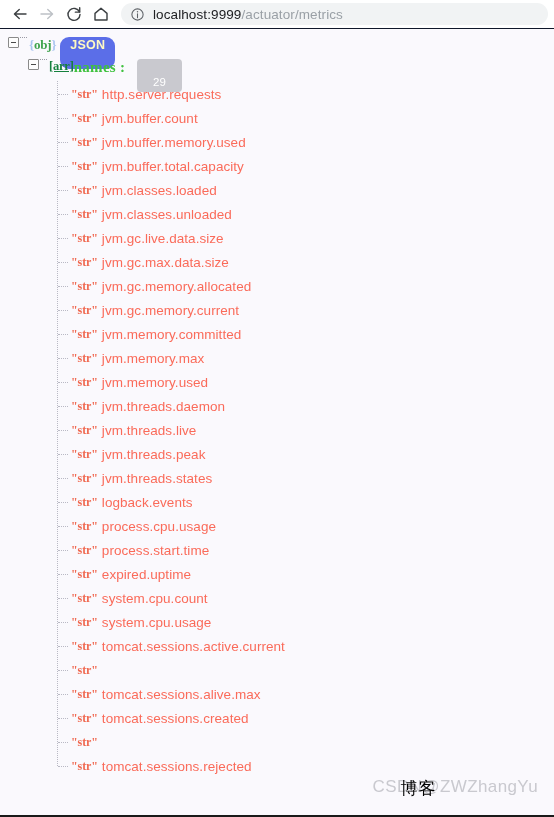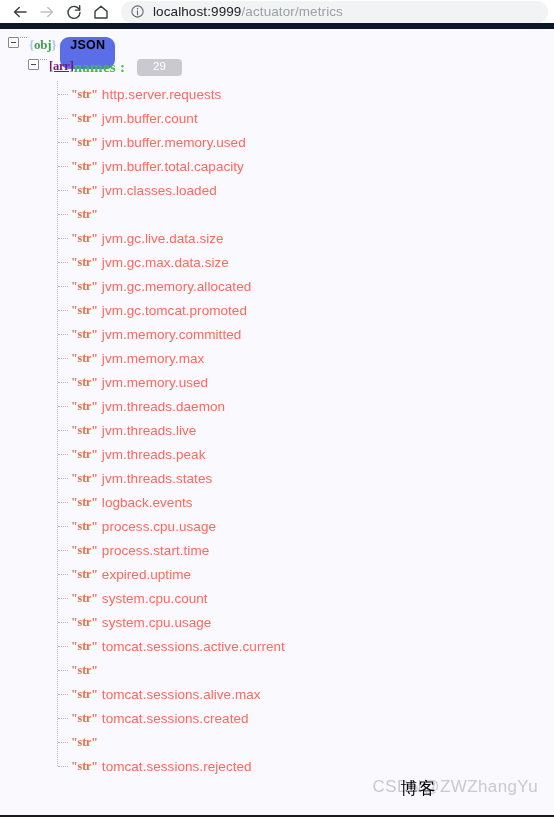--- a/index.html
+++ b/index.html
@@ -11,21 +11,21 @@
     background: #ffffff;
   }
 
   
   .browser-toolbar {
     height: 29px;
     background: #ffffff;
     display: flex;
     align-items: center;
     padding: 0 0 0 6px;
-    border-bottom: 6px solid #0f172a;
+    border-bottom: 1px solid #0f172a;
     position: relative;
   }
   .nav-btn {
     width: 27px; height: 27px;
     display: flex; align-items: center; justify-content: center;
     flex: 0 0 auto;
     border-radius: 50%;
   }
   .nav-btn svg { display: block; }
 
@@ -99,36 +99,36 @@
     font-family: "Liberation Serif", serif;
     font-weight: bold;
     font-size: 13px;
     color: #3fa34d;
     letter-spacing: -0.2px;
   }
   .type-obj .brace { color: #a8c4ef; font-weight: bold; }
 
   .json-pill {
     background: #5b6ee8;
-    color: #000000;
+    color: #fef9c3;
     font-family: "Liberation Sans", sans-serif;
     font-size: 12.5px;
     font-weight: bold;
     border-radius: 9px;
     padding: 2px 10px 17px 10px;
     margin-left: 4px;
     line-height: 1;
     letter-spacing: 0.2px;
   }
 
   .type-arr {
     font-family: "Liberation Serif", serif;
     font-weight: bold;
     font-size: 12.5px;
-    color: #701a75;
+    color: #15803d;
     letter-spacing: -0.2px;
     text-decoration: underline;
   }
   .key-name {
     font-family: "Liberation Serif", serif;
     font-weight: bold;
     font-size: 15px;
     color: #3fc13f;
     letter-spacing: 0.3px;
   }
@@ -138,21 +138,21 @@
     font-size: 15px;
     color: #3fc13f;
     margin-left: 4px;
   }
   .count-badge {
     background: #c9c9cf;
     color: #ffffff;
     font-family: "Liberation Sans", sans-serif;
     font-size: 11.5px;
     border-radius: 4px;
-    padding: 2px 16px 3px 16px;
+    padding: 18px 16px 3px 16px;
     margin-left: 12px;
     line-height: 1;
   }
 
   
   .leaf-list {
     position: relative;
     margin-left: 57px;
     padding-top: 1px;
   }
@@ -314,40 +314,41 @@
           <span class="leaf-val">jvm.buffer.total.capacity</span>
         </div>
         <div class="leaf-row">
           <span class="elbow"></span>
           <span class="type-str">"str"</span>
           <span class="leaf-val">jvm.classes.loaded</span>
         </div>
         <div class="leaf-row">
           <span class="elbow"></span>
           <span class="type-str">"str"</span>
+          <span class="leaf-val">jvm.classes.unloaded</span>
         </div>
         <div class="leaf-row">
           <span class="elbow"></span>
           <span class="type-str">"str"</span>
           <span class="leaf-val">jvm.gc.live.data.size</span>
         </div>
         <div class="leaf-row">
           <span class="elbow"></span>
           <span class="type-str">"str"</span>
           <span class="leaf-val">jvm.gc.max.data.size</span>
         </div>
         <div class="leaf-row">
           <span class="elbow"></span>
           <span class="type-str">"str"</span>
           <span class="leaf-val">jvm.gc.memory.allocated</span>
         </div>
         <div class="leaf-row">
           <span class="elbow"></span>
           <span class="type-str">"str"</span>
-          <span class="leaf-val">jvm.gc.tomcat.promoted</span>
+          <span class="leaf-val">jvm.gc.memory.current</span>
         </div>
         <div class="leaf-row">
           <span class="elbow"></span>
           <span class="type-str">"str"</span>
           <span class="leaf-val">jvm.memory.committed</span>
         </div>
         <div class="leaf-row">
           <span class="elbow"></span>
           <span class="type-str">"str"</span>
           <span class="leaf-val">jvm.memory.max</span>

